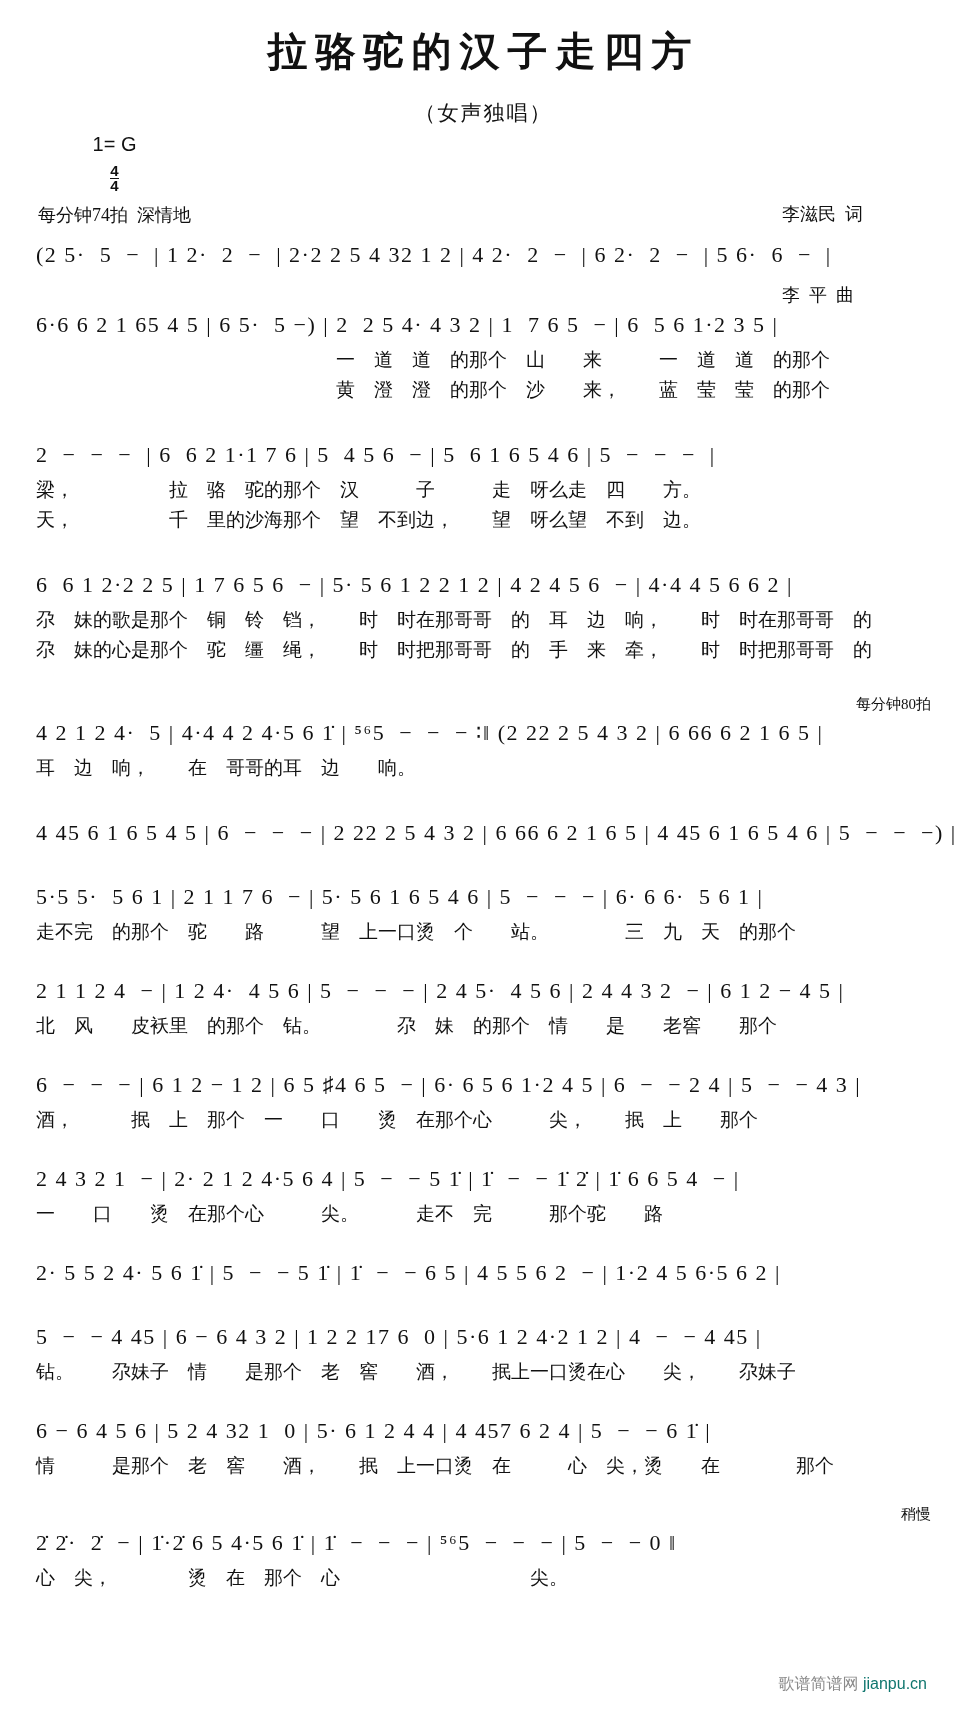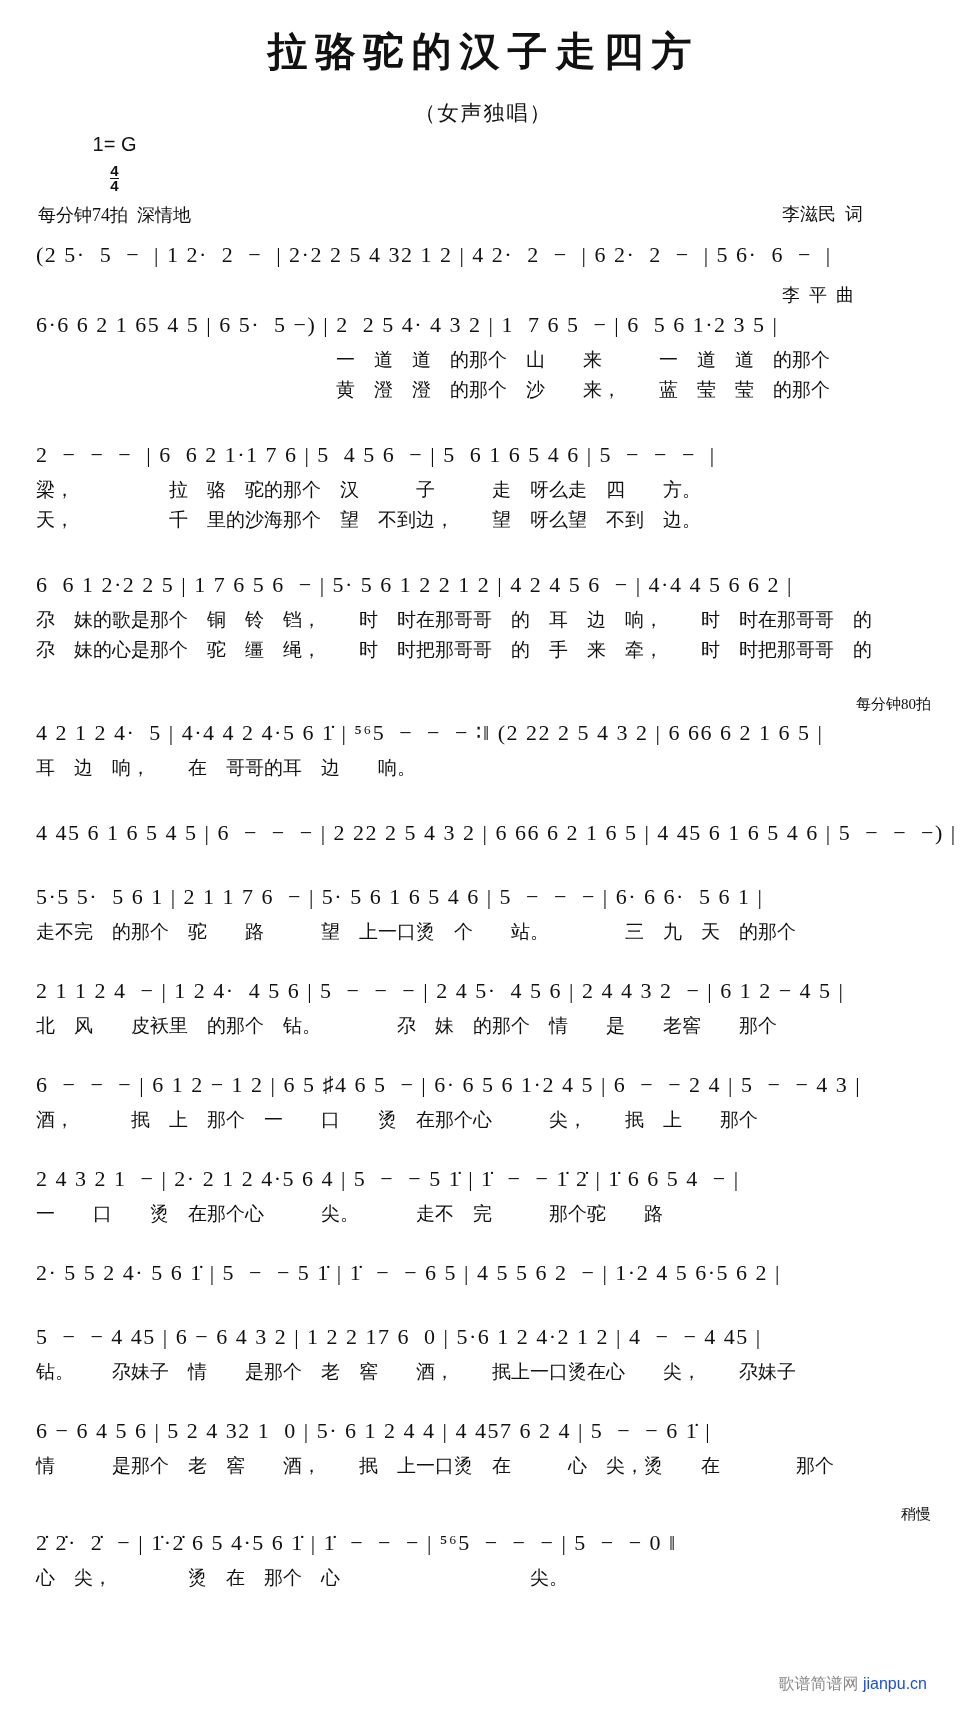--- a/index.html
+++ b/index.html
@@ -82,21 +82,21 @@
   .mark-slow{padding-left:168px;}
   
   .watermark{
     position:absolute;
     right:40px;bottom:10px;
     font-size:16px;
     color:#8a8a8a;
     white-space:pre;
     font-family:"Liberation Sans", sans-serif;
   }
-  .watermark .url{color:#1d4ed8;}
+  .watermark .url{color:#0f766e;}
 </style>
 </head>
 <body>
 
 <div class="page">
 
   <h1 class="title">拉骆驼的汉子走四方</h1>
   <div class="subtitle">（女声独唱）</div>
 
   <div class="meta-row">

